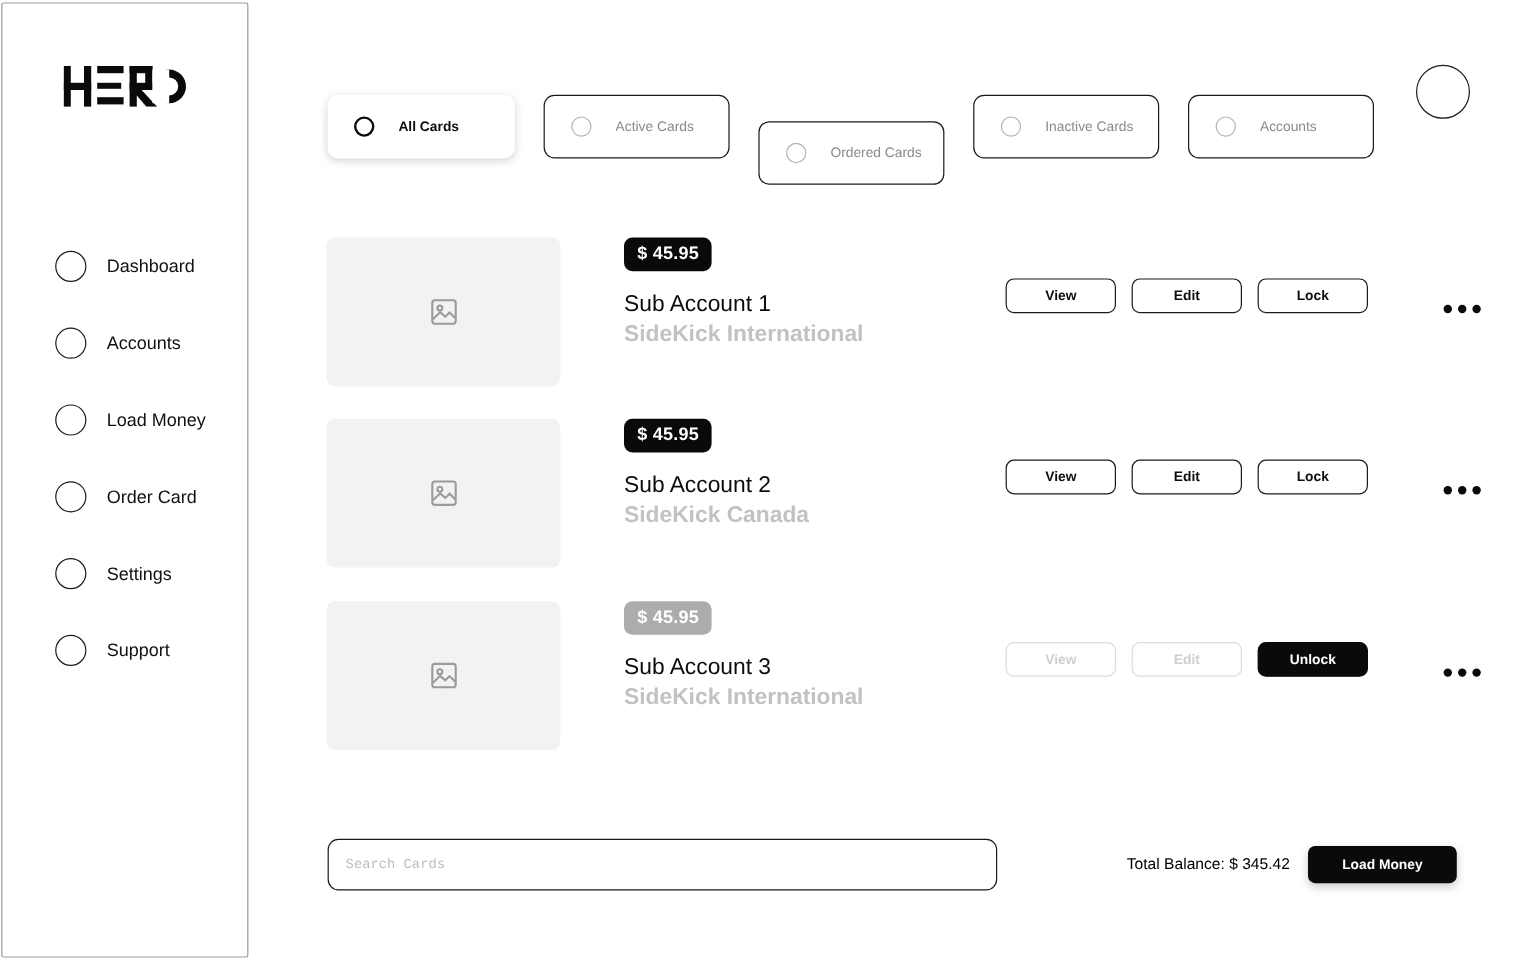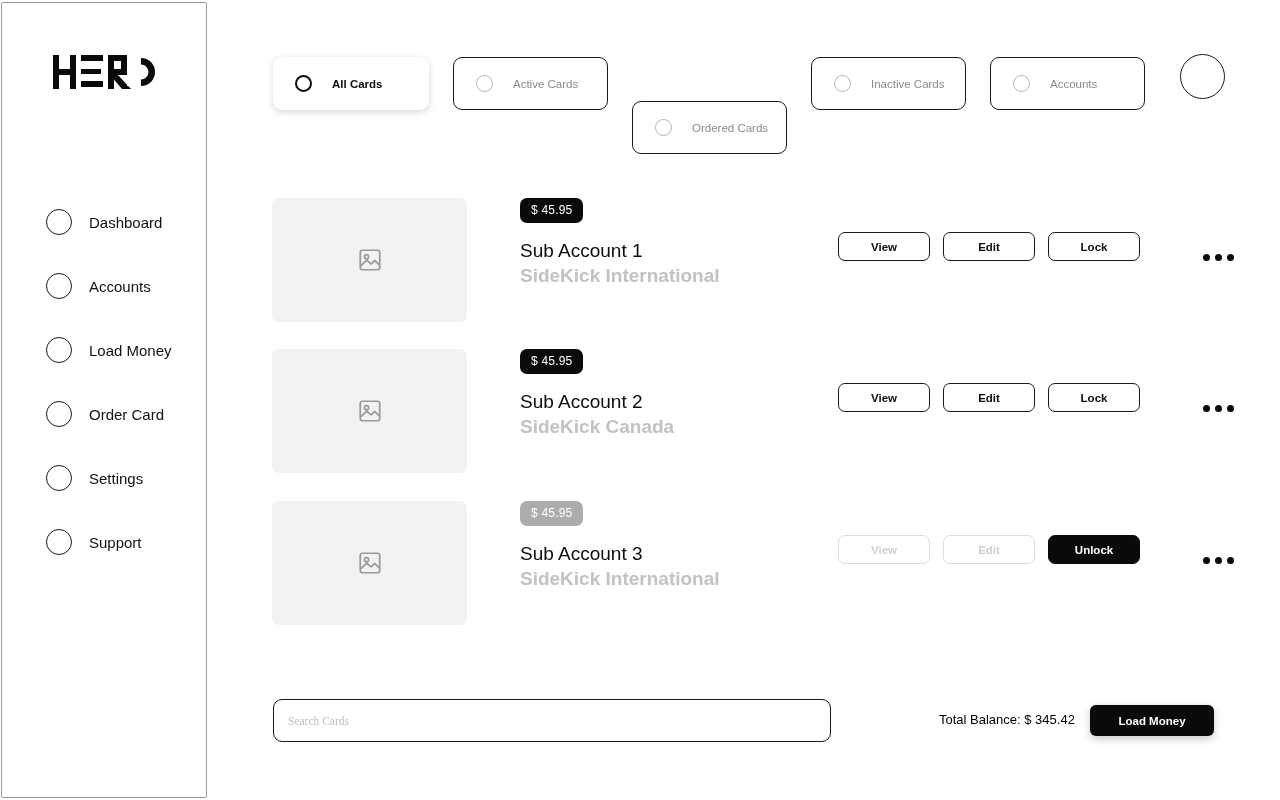--- a/index.html
+++ b/index.html
@@ -37,21 +37,21 @@
     border: 1.4px solid #1a1a1a;
     flex: 0 0 26px;
   }
   .nav-label {
     margin-left: 17px;
     font-size: 15px; color: #111111;
     white-space: nowrap;
   }
 
   
-  .tabs { position: absolute; left: 273px; top: 57px; display: flex; align-items: flex-start; }
+  .tabs { position: absolute; left: 273px; top: 57px; display: flex; align-items: center; }
   .tab {
     display: flex; align-items: center;
     height: 53px; border-radius: 9px;
     padding: 0 22px;
     cursor: pointer;
     background: #ffffff;
   }
   .tab-circle {
     width: 17px; height: 17px; border-radius: 50%;
     flex: 0 0 17px;
@@ -94,21 +94,21 @@
     position: absolute; left: 0; top: 0;
     width: 195px; height: 124px;
     background: #f2f2f2; border-radius: 7px;
     display: flex; align-items: center; justify-content: center;
   }
   .info { position: absolute; left: 248px; top: 0; width: 330px; }
   .badge {
     display: inline-block;
     padding: 5px 11px 6px 11px;
     border-radius: 7px;
-    font-size: 12px; font-weight: normal;
+    font-size: 15px; font-weight: bold;
     color: #ffffff; background: #0a0a0a;
     letter-spacing: 0.2px;
   }
   .badge.muted { background: #acacac; color: #ffffff; }
   .acct-name { margin-top: 17px; font-size: 19px; color: #0d0d0d; }
   .acct-sub { margin-top: 3px; font-size: 19px; font-weight: bold; color: #c2c2c2; }
 
   .actions { position: absolute; left: 566px; top: 34px; display: flex; align-items: flex-end; }
   .btn {
     width: 92px; height: 29px;
@@ -129,21 +129,21 @@
   }
   .dot { width: 7px; height: 7px; border-radius: 50%; background: #0a0a0a; }
 
   
   .search-box {
     position: absolute; left: 273px; top: 699px;
     width: 558px; height: 43px;
     border: 1.3px solid #1a1a1a; border-radius: 9px;
     background: #ffffff;
     padding: 0 14px;
-    font-family: Liberation Serif, serif;
+    font-family: Liberation Mono, monospace;
     font-size: 11.5px; color: #555;
   }
   .search-box::placeholder { color: #bdbdbd; }
   .balance {
     position: absolute; left: 939px; top: 712px;
     font-size: 13px; color: #000000; white-space: nowrap;
   }
   .load-btn {
     position: absolute; left: 1090px; top: 705px;
     width: 124px; height: 31px;

